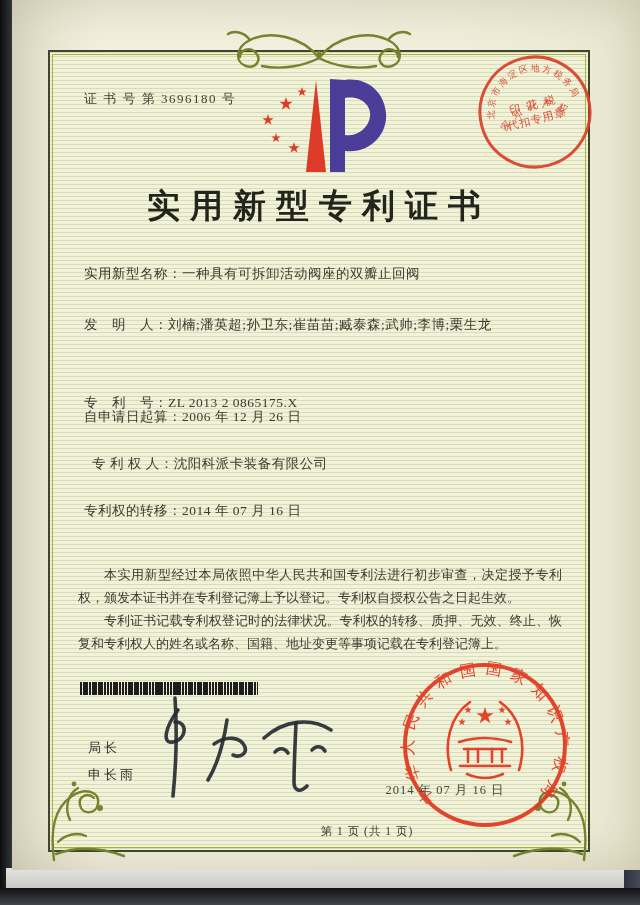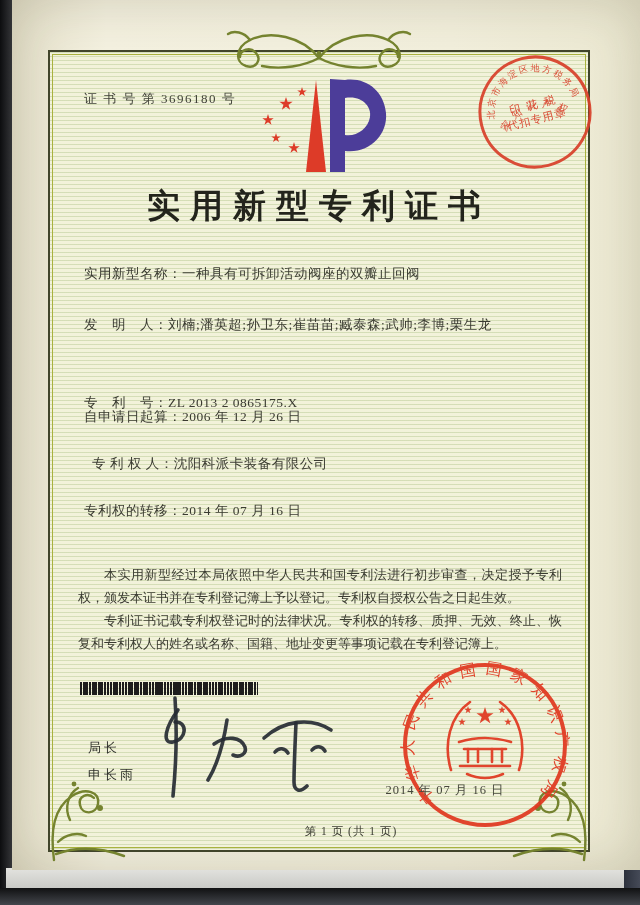--- a/index.html
+++ b/index.html
@@ -34,21 +34,21 @@
          background-image:
            repeating-linear-gradient(90deg,#1d1d1d 0 2px,transparent 2px 3px),
            repeating-linear-gradient(90deg,#1d1d1d 0 1px,transparent 1px 5px),
            repeating-linear-gradient(90deg,#1d1d1d 0 1px,transparent 1px 7px);}
   .sig-block{position:absolute;left:38px;top:682px;font-family:"Liberation Sans","DejaVu Sans",sans-serif;
          font-size:13px;letter-spacing:3px;color:#2f312b;line-height:27px;}
   .signature{position:absolute;left:80px;top:638px;width:220px;height:112px;}
   .office-seal{position:absolute;left:342px;top:600px;width:186px;height:186px;opacity:.92;}
   .seal-date{position:absolute;left:330px;top:730px;width:130px;text-align:center;
          font-size:12.5px;letter-spacing:1px;color:#46473c;}
-  .footer{position:absolute;left:0;top:772px;width:100%;text-align:center;
+  .footer{position:absolute;left:16px;top:772px;width:100%;text-align:center;
          font-size:11.5px;letter-spacing:1px;color:#3a3b31;padding-left:32px;}
   .flourish-top{position:absolute;left:50%;top:-30px;transform:translateX(-50%);width:230px;height:58px;}
   .corner{position:absolute;width:92px;height:112px;}
   .corner-bl{left:-6px;bottom:-12px;}
   .corner-br{right:-6px;bottom:-12px;transform:scaleX(-1);}
   .seal-text{fill:#d8402a;}
   .oseal-text{fill:#e0371f;}
   .orn{stroke:#75832f;fill:none;stroke-width:2.4;stroke-linecap:round;}
   .sig-stroke{stroke:#262b33;fill:none;stroke-width:3.6;stroke-linecap:round;stroke-linejoin:round;opacity:.92;}
 </style>

